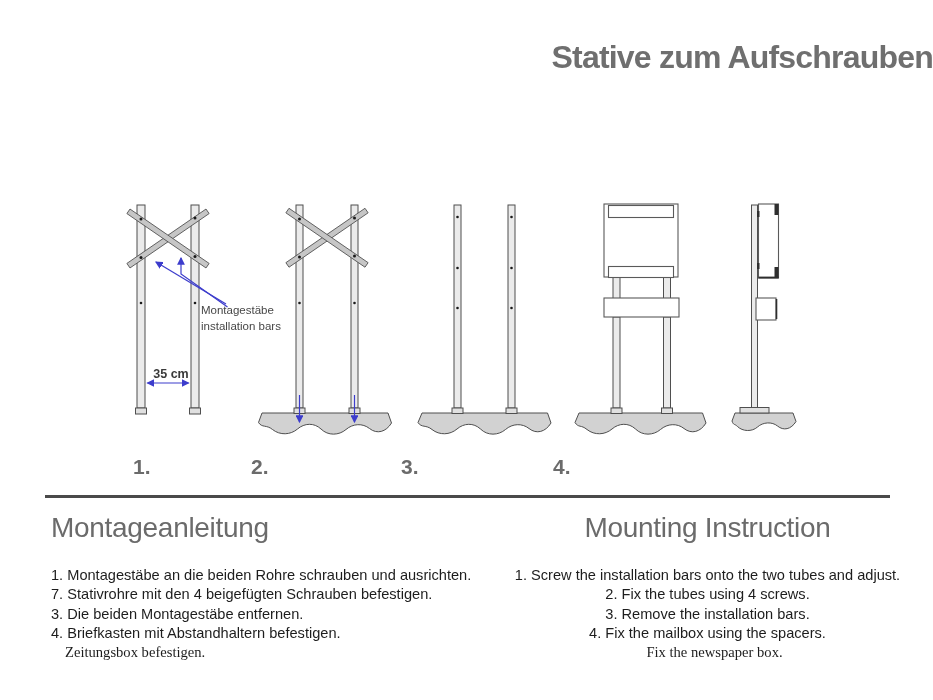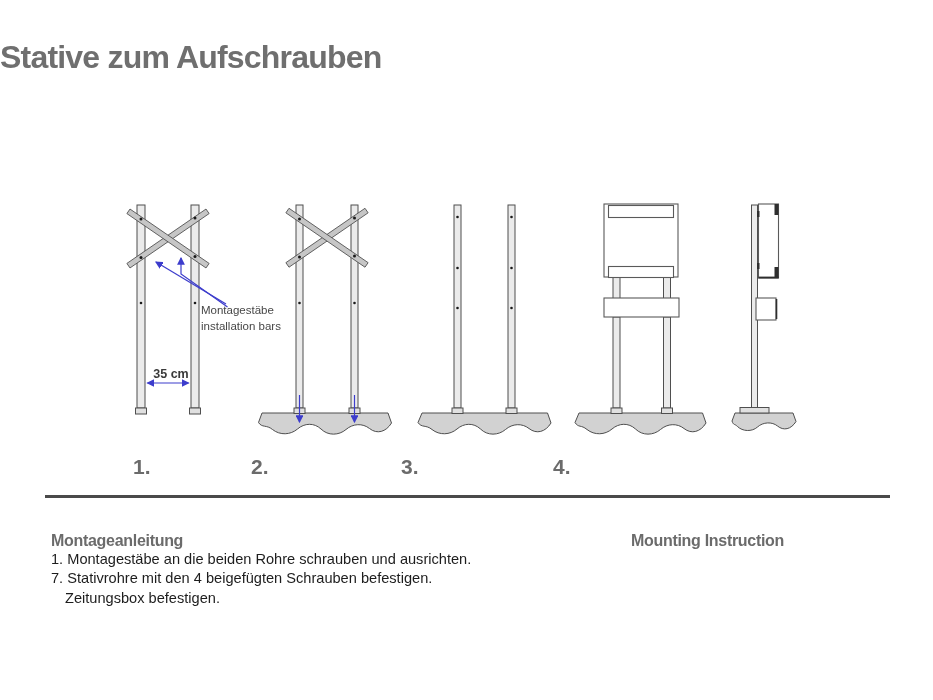--- a/index.html
+++ b/index.html
@@ -2,43 +2,43 @@
 <html><head>
 <meta charset="utf-8">
 <style>
   html,body { margin:0; padding:0; }
   body {
     width:933px; height:700px; background:#ffffff; position:relative;
     font-family:"Liberation Sans", sans-serif; overflow:hidden;
   }
   .page { position:absolute; inset:0; }
   .title {
-    position:absolute; top:39px; left:0; width:933px; text-align:left;
+    position:absolute; top:39px; left:0; width:933px; text-align:right;
     font-size:32px; font-weight:bold; color:#6f6f6f; letter-spacing:-0.8px;
   }
   svg.diagram { position:absolute; top:180px; left:0; }
   .tube   { fill:#ebebeb; stroke:#4f4f4f; stroke-width:1; }
   .foot   { fill:#e0e0e0; stroke:#4f4f4f; stroke-width:1; }
   .bar    { fill:#c6c6c6; stroke:#4f4f4f; stroke-width:0.8; }
   .ground { fill:#d2d2d2; stroke:#4f4f4f; stroke-width:1; stroke-linejoin:round; }
   .boxw   { fill:#ffffff; stroke:#5a5a5a; stroke-width:1.1; }
   .dot    { fill:#1a1a1a; }
   .blue   { stroke:#3c3ccc; stroke-width:1.2; fill:none; }
   .dark   { fill:#2e2e2e; }
   .ann     { font-size:11.5px; fill:#474747; }
   .dim     { font-size:12.5px; font-weight:bold; fill:#3a3a3a; }
   .stepnum { font-size:21px; font-weight:bold; fill:#6b6b6b; }
   .divider { position:absolute; top:495px; left:45px; width:845px; height:2.5px; background:#4a4a4a; }
   .col { position:absolute; top:512px; width:435px; }
   .col.de { left:51px; }
   .col.en { left:490px;text-align:center; }
-  .heading { font-size:16px; font-weight:bold; color:#6b6b6b; letter-spacing:-0.3px;margin-top:20px; }
-  .list { font-size:14.6px; line-height:19.3px; color:#1d1d1d; }
+  .heading { font-size:28px; font-weight:normal; color:#6b6b6b; letter-spacing:-0.3px; }
+  .list { margin-top:22px; font-size:14.6px; line-height:19.3px; color:#1d1d1d; }
   .list .line { white-space:nowrap; }
-  .list .cont { padding-left:14px; }
+  .list .cont { padding-left:14px;font-family:Liberation Serif, serif; }
 </style>
 </head>
 <body>
 
 <div class="page">
 
   <div class="title">Stative zum Aufschrauben</div>
 
   <svg class="diagram" width="933" height="300" viewBox="0 0 933 300">
     <defs>
@@ -150,21 +150,30 @@
     <text class="stepnum" x="553" y="294">4.</text>
   </svg>
 
   <div class="divider"></div>
 
   <div class="col de">
     <div class="heading">Montageanleitung</div>
     <div class="list">
       <div class="line">1. Montagestäbe an die beiden Rohre schrauben und ausrichten.</div>
       <div class="line">7. Stativrohre mit den 4 beigefügten Schrauben befestigen.</div>
+      <div class="line">3. Die beiden Montagestäbe entfernen.</div>
+      <div class="line">4. Briefkasten mit Abstandhaltern befestigen.</div>
       <div class="line cont">Zeitungsbox befestigen.</div>
     </div>
   </div>
 
   <div class="col en">
     <div class="heading">Mounting Instruction</div>
+    <div class="list">
+      <div class="line">1. Screw the installation bars onto the two tubes and adjust.</div>
+      <div class="line">2. Fix the tubes using 4 screws.</div>
+      <div class="line">3. Remove the installation bars.</div>
+      <div class="line">4. Fix the mailbox using the spacers.</div>
+      <div class="line cont">Fix the newspaper box.</div>
+    </div>
   </div>
 
 </div>
 
 </body></html>

